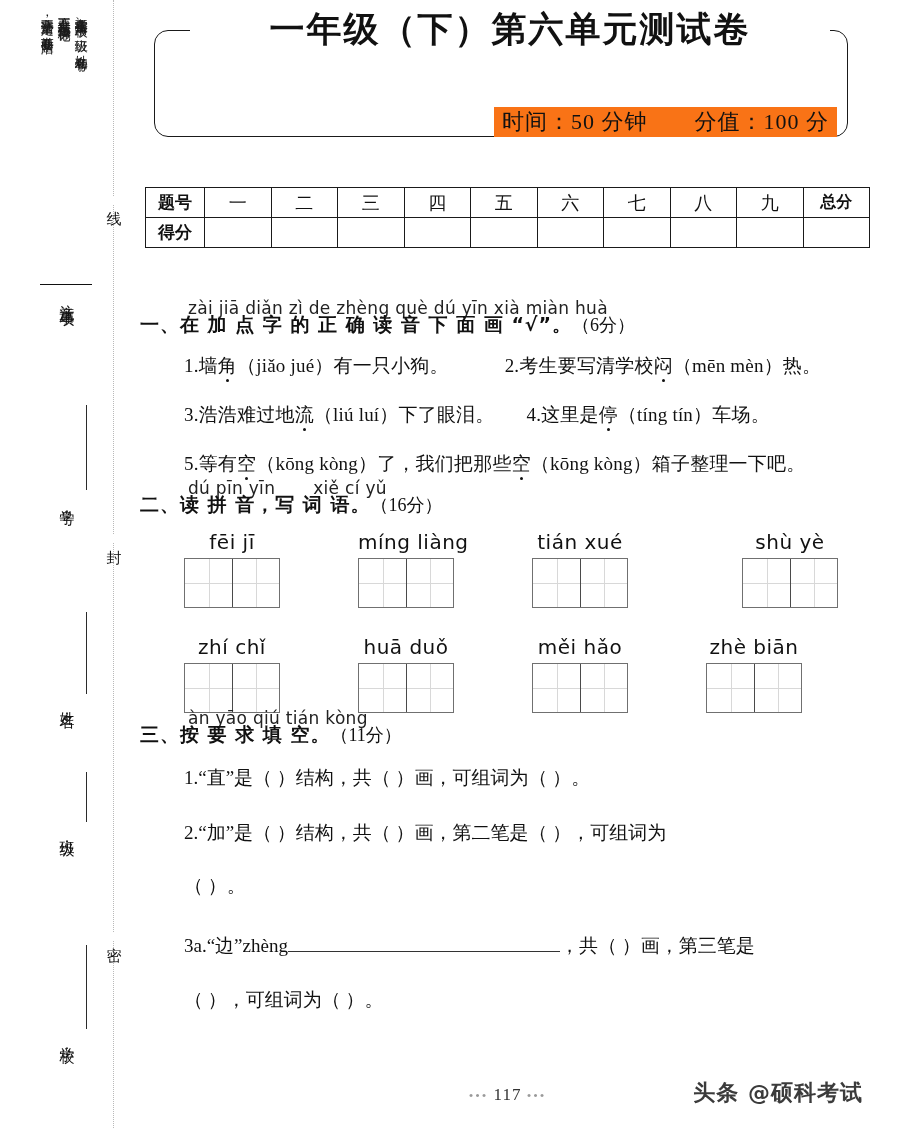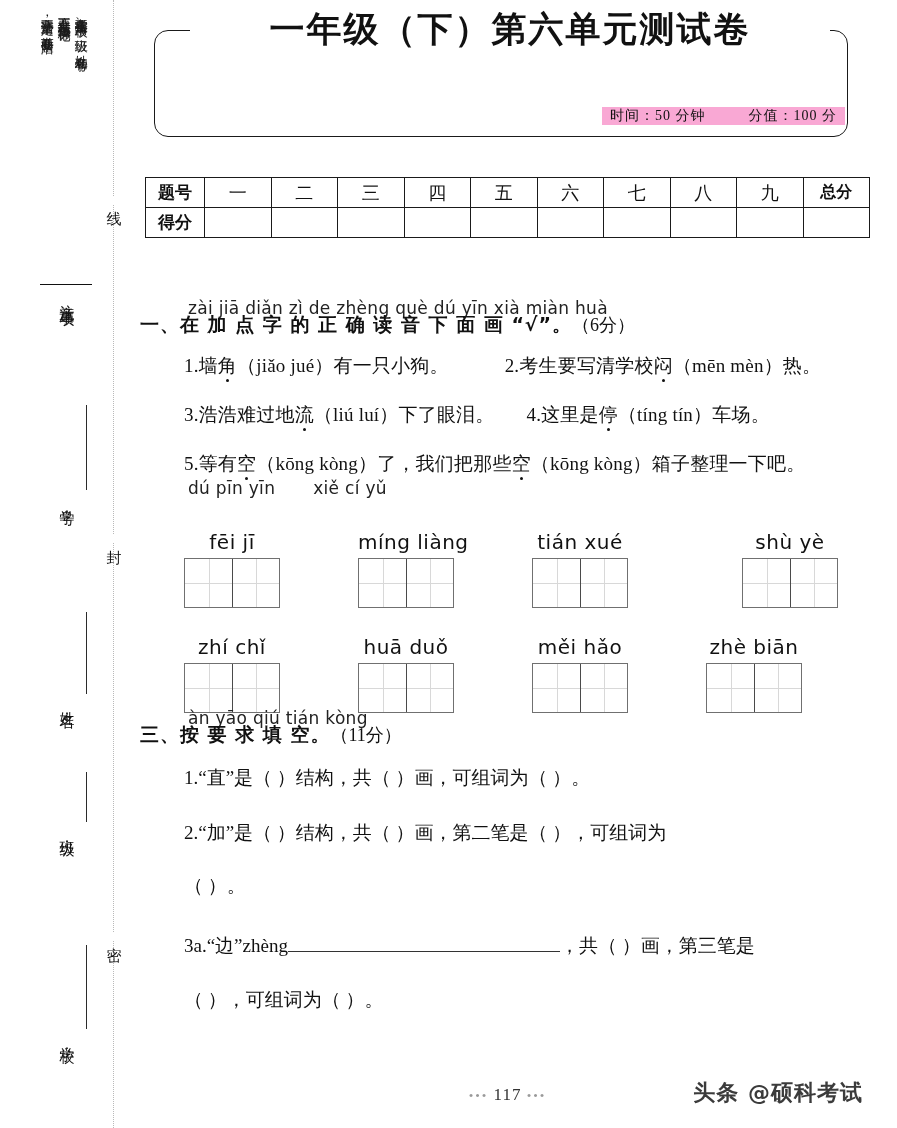--- a/index.html
+++ b/index.html
@@ -126,35 +126,35 @@
     letter-spacing: 2px;
     line-height: 1;
     color: #111;
     background: #fff;
     padding: 4px 10px;
     white-space: nowrap;
     box-sizing: border-box;
   }
   #header-meta {
     position: absolute;
-    right: 30px;
+    right: 38px;
     top: 107px;
-    background: #f9a8d4;
+    background: #f97316;
     padding: 0 8px;
-    font-size: 14px;
+    font-size: 22px;
     white-space: nowrap;
     letter-spacing: 1px;
   }
   #header-meta .gap { display: inline-block; width: 34px; }
 
   
   #score-table {
     position: absolute;
     left: 5px;
-    top: 177px;
+    top: 187px;
     border-collapse: collapse;
     table-layout: fixed;
     width: 725px;
   }
   #score-table td {
     border: 1.3px solid #1a1a1a;
     height: 29px;
     text-align: center;
     vertical-align: middle;
     font-family: "DejaVu Sans", "Liberation Sans", sans-serif;
@@ -382,20 +382,23 @@
     <div class="q-line" style="top:74px; left:44px;">
       <span>5.</span><span>等有</span><span class="dotted-char">空</span><span>（kōng kòng）了，我们把那些</span><span class="dotted-char">空</span><span>（kōng kòng）箱子整理一下吧。</span>
     </div>
   </div>
 
   <div class="section" id="section-2" style="top:478px;">
     <div class="sec-head">
       <div class="sec-pinyin">
         <span>dú pīn yīn</span><span style="display:inline-block;width:38px;"></span><span>xiě cí yǔ</span>
       </div>
+      <div class="sec-title">
+        <span>二、读 拼 音，写 词 语。</span><span class="pts">（16分）</span>
+      </div>
     </div>
 
     <div class="grid-row" style="margin-top:8px;">
       <div class="grid-item" style="left:44px;">
         <div class="grid-pinyin">fēi    jī</div>
         <div class="tian-box">
           <div class="mid-h"></div>
           <div class="q-v1"></div>
           <div class="mid-v"></div>
           <div class="q-v2"></div>

